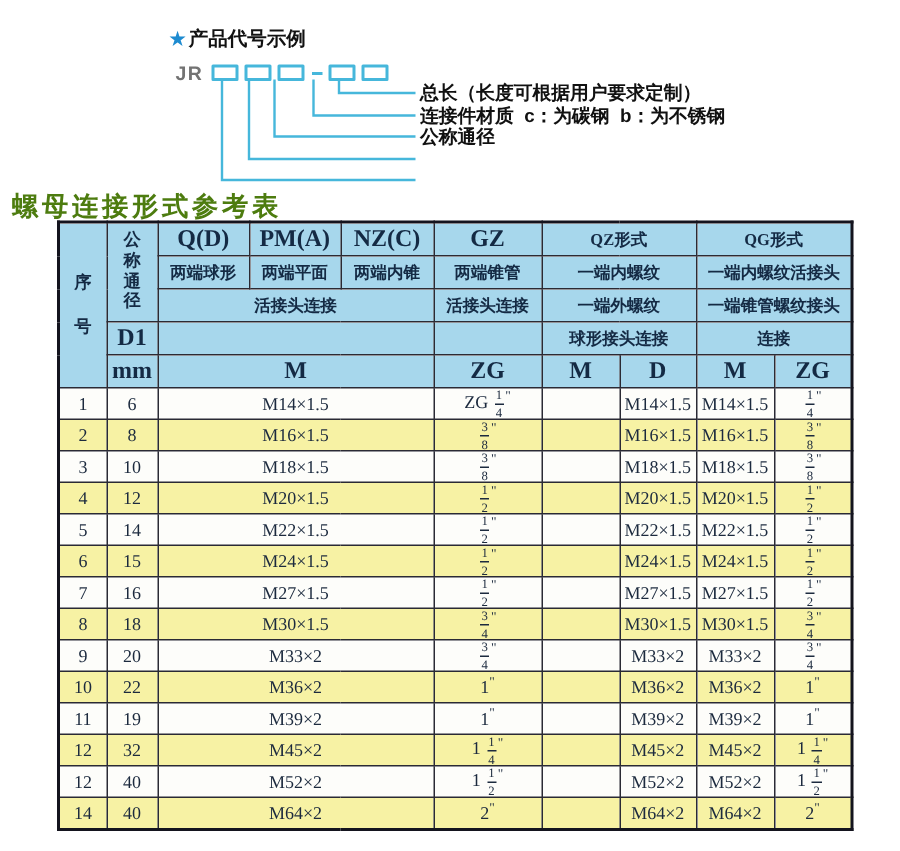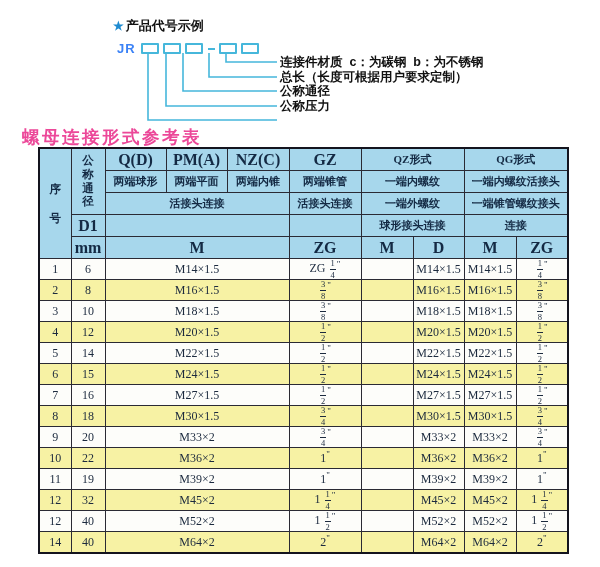--- a/index.html
+++ b/index.html
@@ -5,29 +5,29 @@
   html,body{margin:0;padding:0;}
   body{
     width:600px;height:567px;position:relative;background:#ffffff;
     font-family:"Liberation Sans", sans-serif;color:#111;overflow:hidden;
   }
   
   .diagram{position:absolute;left:0;top:0;width:505px;height:146px;}
   .diag-title{position:absolute;left:113px;top:17px;font-size:13px;font-weight:bold;white-space:pre;}
   .diag-title .star{color:#1e8bd0;margin-right:2px;font-size:12px;}
   .code-row{position:absolute;left:117px;top:41px;display:flex;align-items:center;}
-  .code-prefix{font-size:13px;font-weight:bold;color:#3b82f6;margin-right:5px;letter-spacing:1px;text-align:center;}
+  .code-prefix{font-size:13px;font-weight:bold;color:#737373;margin-right:5px;letter-spacing:1px;text-align:center;}
   .code-box{width:14px;height:7px;border:2px solid #46b7db;border-radius:1px;margin-right:4px;background:#fff;}
   .code-dash{width:7px;height:2px;background:#46b7db;margin:0 4px 0 1px;}
   .connector-svg{position:absolute;left:0;top:0;}
   .diag-labels{position:absolute;left:280px;top:55px;font-size:12.5px;font-weight:bold;color:#111;}
   .diag-label{height:14.6px;line-height:14.6px;white-space:pre;}
   
   .table-title{
-    position:absolute;left:22px;top:125px;font-size:17.5px;font-weight:bold;color:#ec4899;
+    position:absolute;left:8px;top:125px;font-size:17.5px;font-weight:bold;color:#4d7c0f;
     font-family:"Liberation Serif", serif;letter-spacing:2.5px;
   }
   
   table.spec{
     position:absolute;left:38px;top:147px;width:529px;
     border-collapse:collapse;table-layout:fixed;
     font-family:"Liberation Serif", serif;
     border:2px solid #14141e;
   }
   table.spec th, table.spec td{
@@ -69,24 +69,23 @@
 
   <svg class="connector-svg" width="600" height="146" viewBox="0 0 600 146">
     <polyline points="226,53 226,62 277,62" fill="none" stroke="#46b7db" stroke-width="1.6"></polyline>
     <polyline points="209,53 209,77 277,77" fill="none" stroke="#46b7db" stroke-width="1.6"></polyline>
     <polyline points="183,53 183,91 277,91" fill="none" stroke="#46b7db" stroke-width="1.6"></polyline>
     <polyline points="166,53 166,106 277,106" fill="none" stroke="#46b7db" stroke-width="1.6"></polyline>
     <polyline points="148,53 148,120 277,120" fill="none" stroke="#46b7db" stroke-width="1.6"></polyline>
   </svg>
 
   <div class="diag-labels">
+    <div class="diag-label">总长（长度可根据用户要求定制）</div>
     <div class="diag-label">连接件材质  c：为碳钢  b：为不锈钢</div>
-    <div class="diag-label">总长（长度可根据用户要求定制）</div>
     <div class="diag-label">公称通径</div>
-    <div class="diag-label">公称压力</div>
   </div>
 </div>
 
 <div class="table-title">螺母连接形式参考表</div>
 
 <table class="spec">
   <colgroup>
     <col style="width:32px">
       <col style="width:34px">
     <col style="width:61px">

